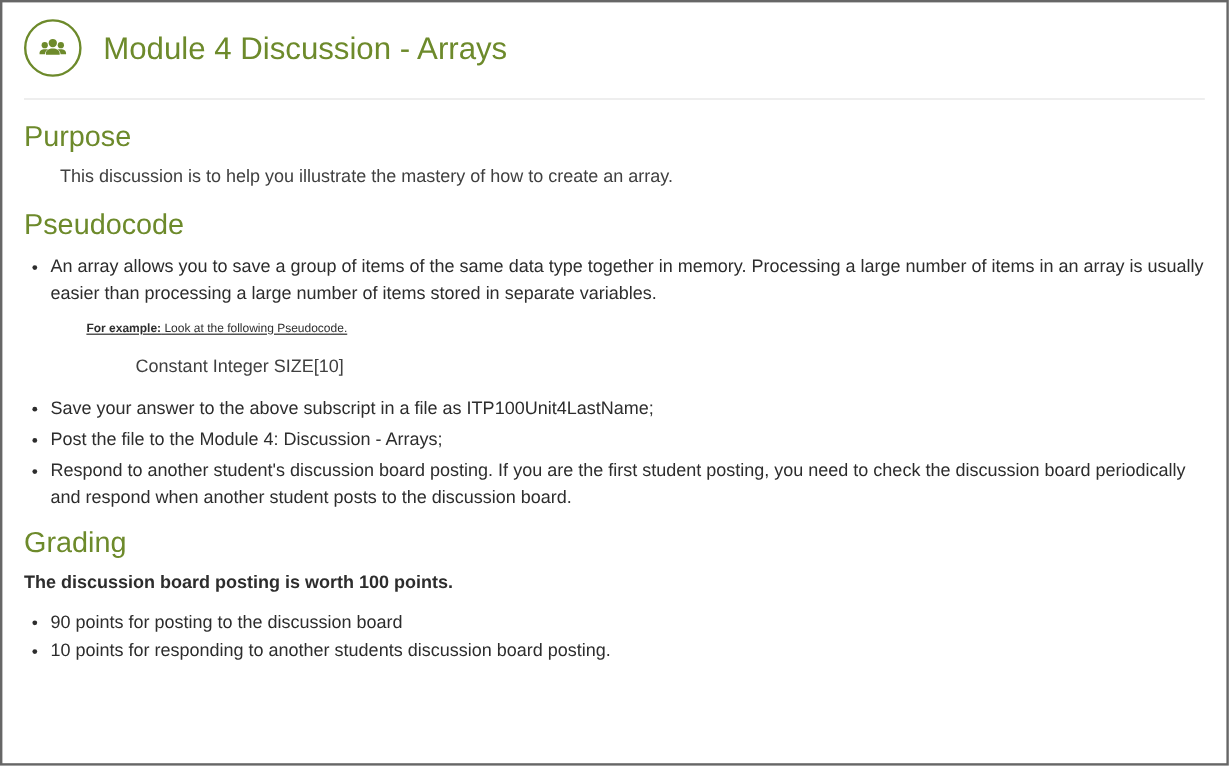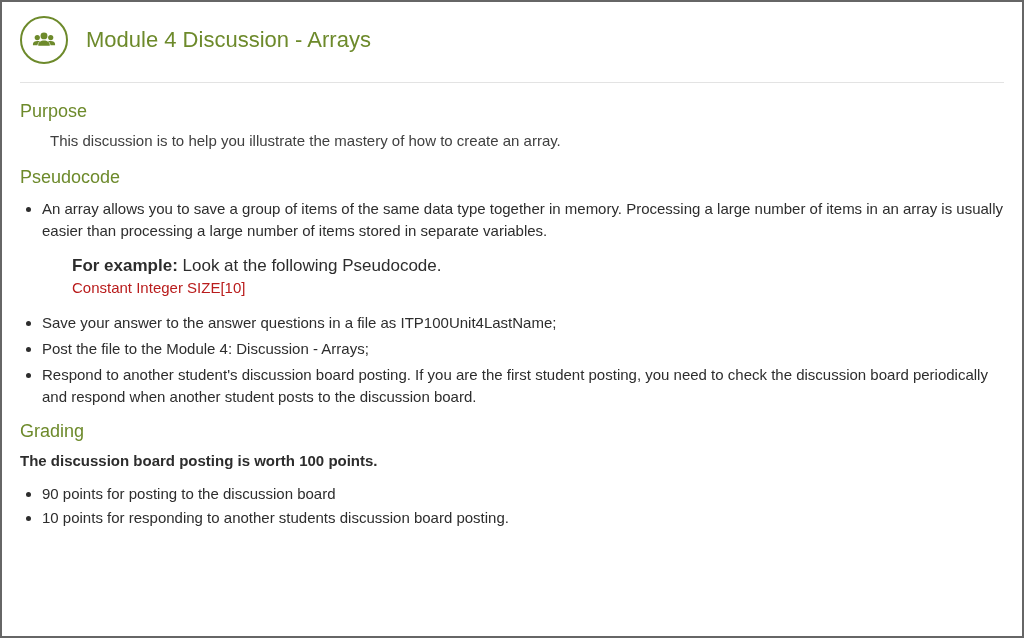--- a/index.html
+++ b/index.html
@@ -31,32 +31,32 @@
       display: flex;
       align-items: center;
       justify-content: center;
       flex-shrink: 0;
     }
     .header-icon-wrap svg {
       width: 26px;
       height: 26px;
     }
     .page-title {
-      font-size: 22px;
+      font-size: 26px;
       font-weight: 400;
       color: #6d8a2b;
     }
     hr.rule {
       border: none;
       border-top: 1px solid #e3e3e3;
       margin: 0 0 18px 0;
     }
     h2.section-heading {
       color: #6d8a2b;
-      font-size: 18px;
+      font-size: 24px;
       font-weight: 400;
       margin-bottom: 10px;
     }
     .purpose-text {
       padding-left: 30px;
       font-size: 15px;
       margin-bottom: 18px;
       color: #404040;
     }
     ul.main-list {
@@ -75,26 +75,29 @@
     }
     .example-block {
       padding-left: 30px;
       margin-top: 12px;
       margin-bottom: 12px;
     }
     .example-label {
       font-weight: 700;
     }
     .example-text {
-      font-size: 17px;
+      font-size: 10px;
+      margin-bottom: 14px;
+      text-decoration: underline;
     }
     .code-lines {
       font-size: 15px;
       line-height: 1.35;
-      color: #b91c1c;
+      color: #404040;
+      margin-left: 41px;
     }
     ul.sub-list {
       list-style: circle;
       padding-left: 52px;
       font-size: 15px;
       margin-top: 8px;
       margin-bottom: 8px;
     }
     ul.sub-list > li {
       margin-bottom: 3px;
@@ -144,21 +147,21 @@
     <span>An array allows you to save a group of items of the same data type together in memory. Processing a large number of items in an array is usually easier than processing a large number of items stored in separate variables.</span>
     <div class="example-block">
       <p class="example-text">
         <span class="example-label">For example:</span><span>  Look at the following Pseudocode.</span>
       </p>
       <div class="code-lines">
         <div>Constant Integer SIZE[10]</div>
       </div>
     </div>
   </li>
-  <li>Save your answer to the answer questions in a  file as ITP100Unit4LastName;</li>
+  <li>Save your answer to the above subscript in a  file as ITP100Unit4LastName;</li>
   <li>Post the file to the Module 4: Discussion - Arrays;</li>
   <li>Respond to another student's discussion board posting.   If you are the first student posting, you need to check the discussion board periodically and respond when another student posts to the discussion board.</li>
 </ul>
 
 <h2 class="section-heading">Grading</h2>
 <p class="grading-intro">The discussion board posting is worth 100 points.</p>
 <ul class="grading-list">
   <li>90 points for posting to the discussion board</li>
   <li>10 points for responding to another students discussion board posting.</li>
 </ul>

